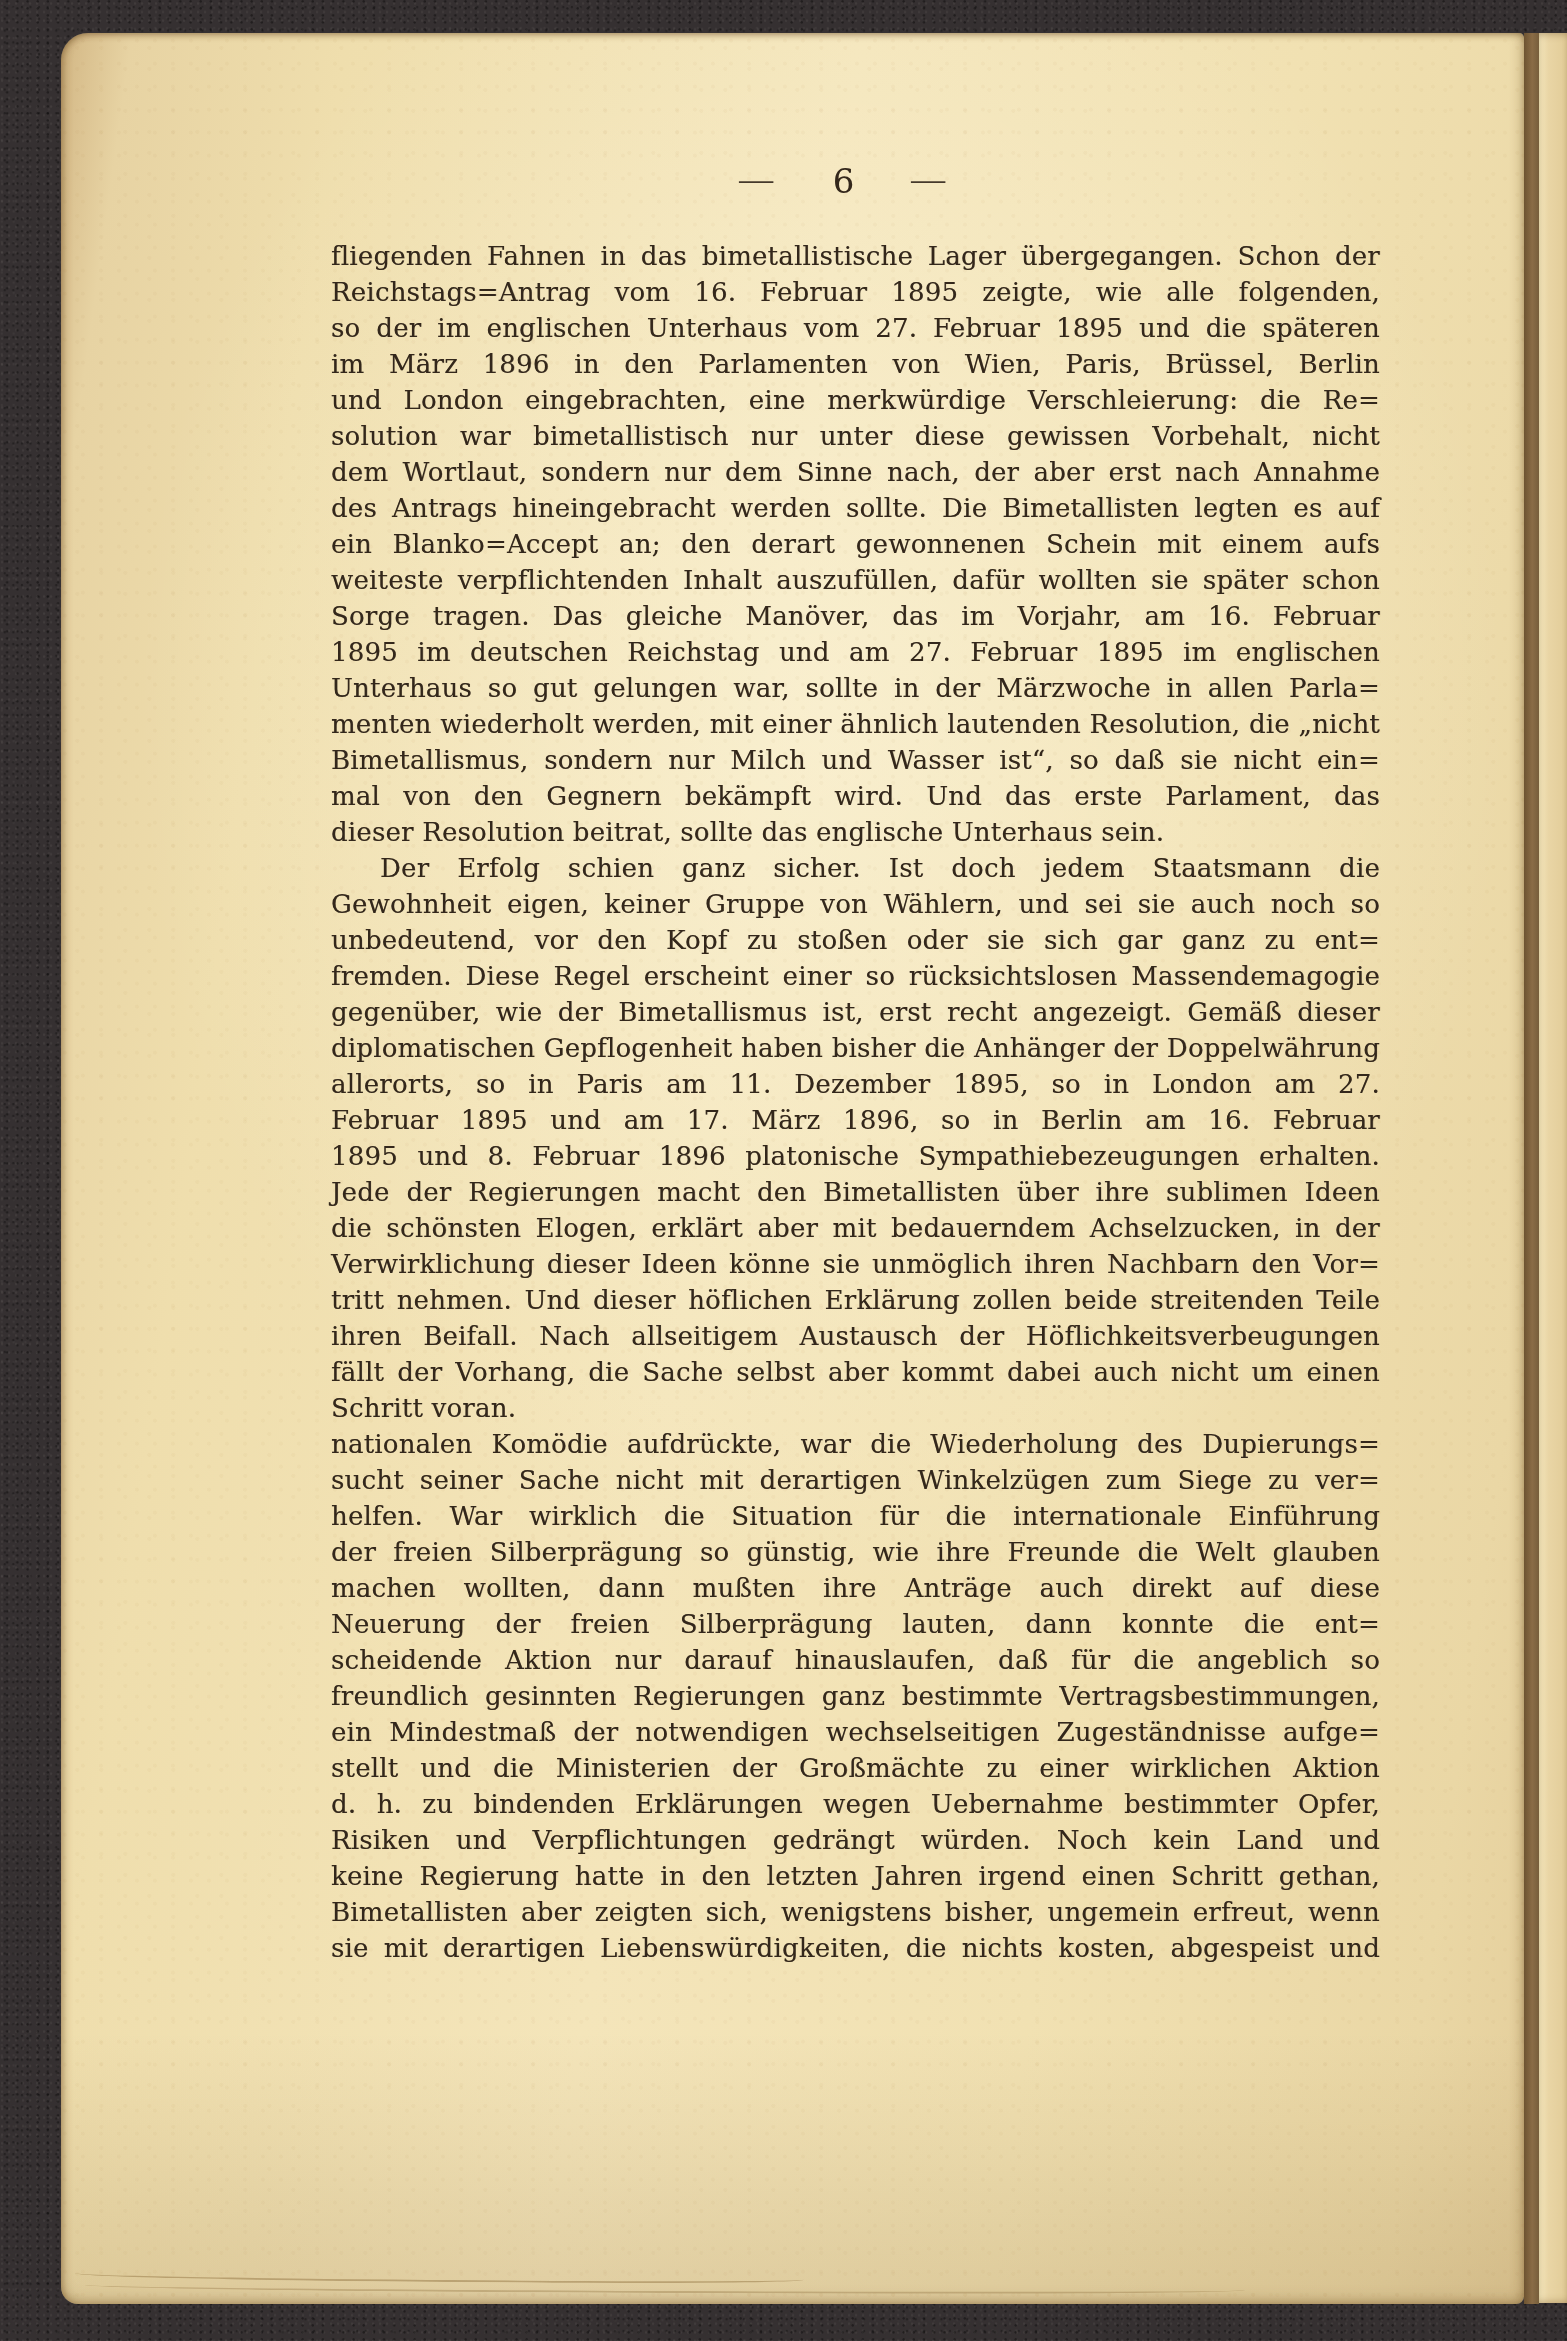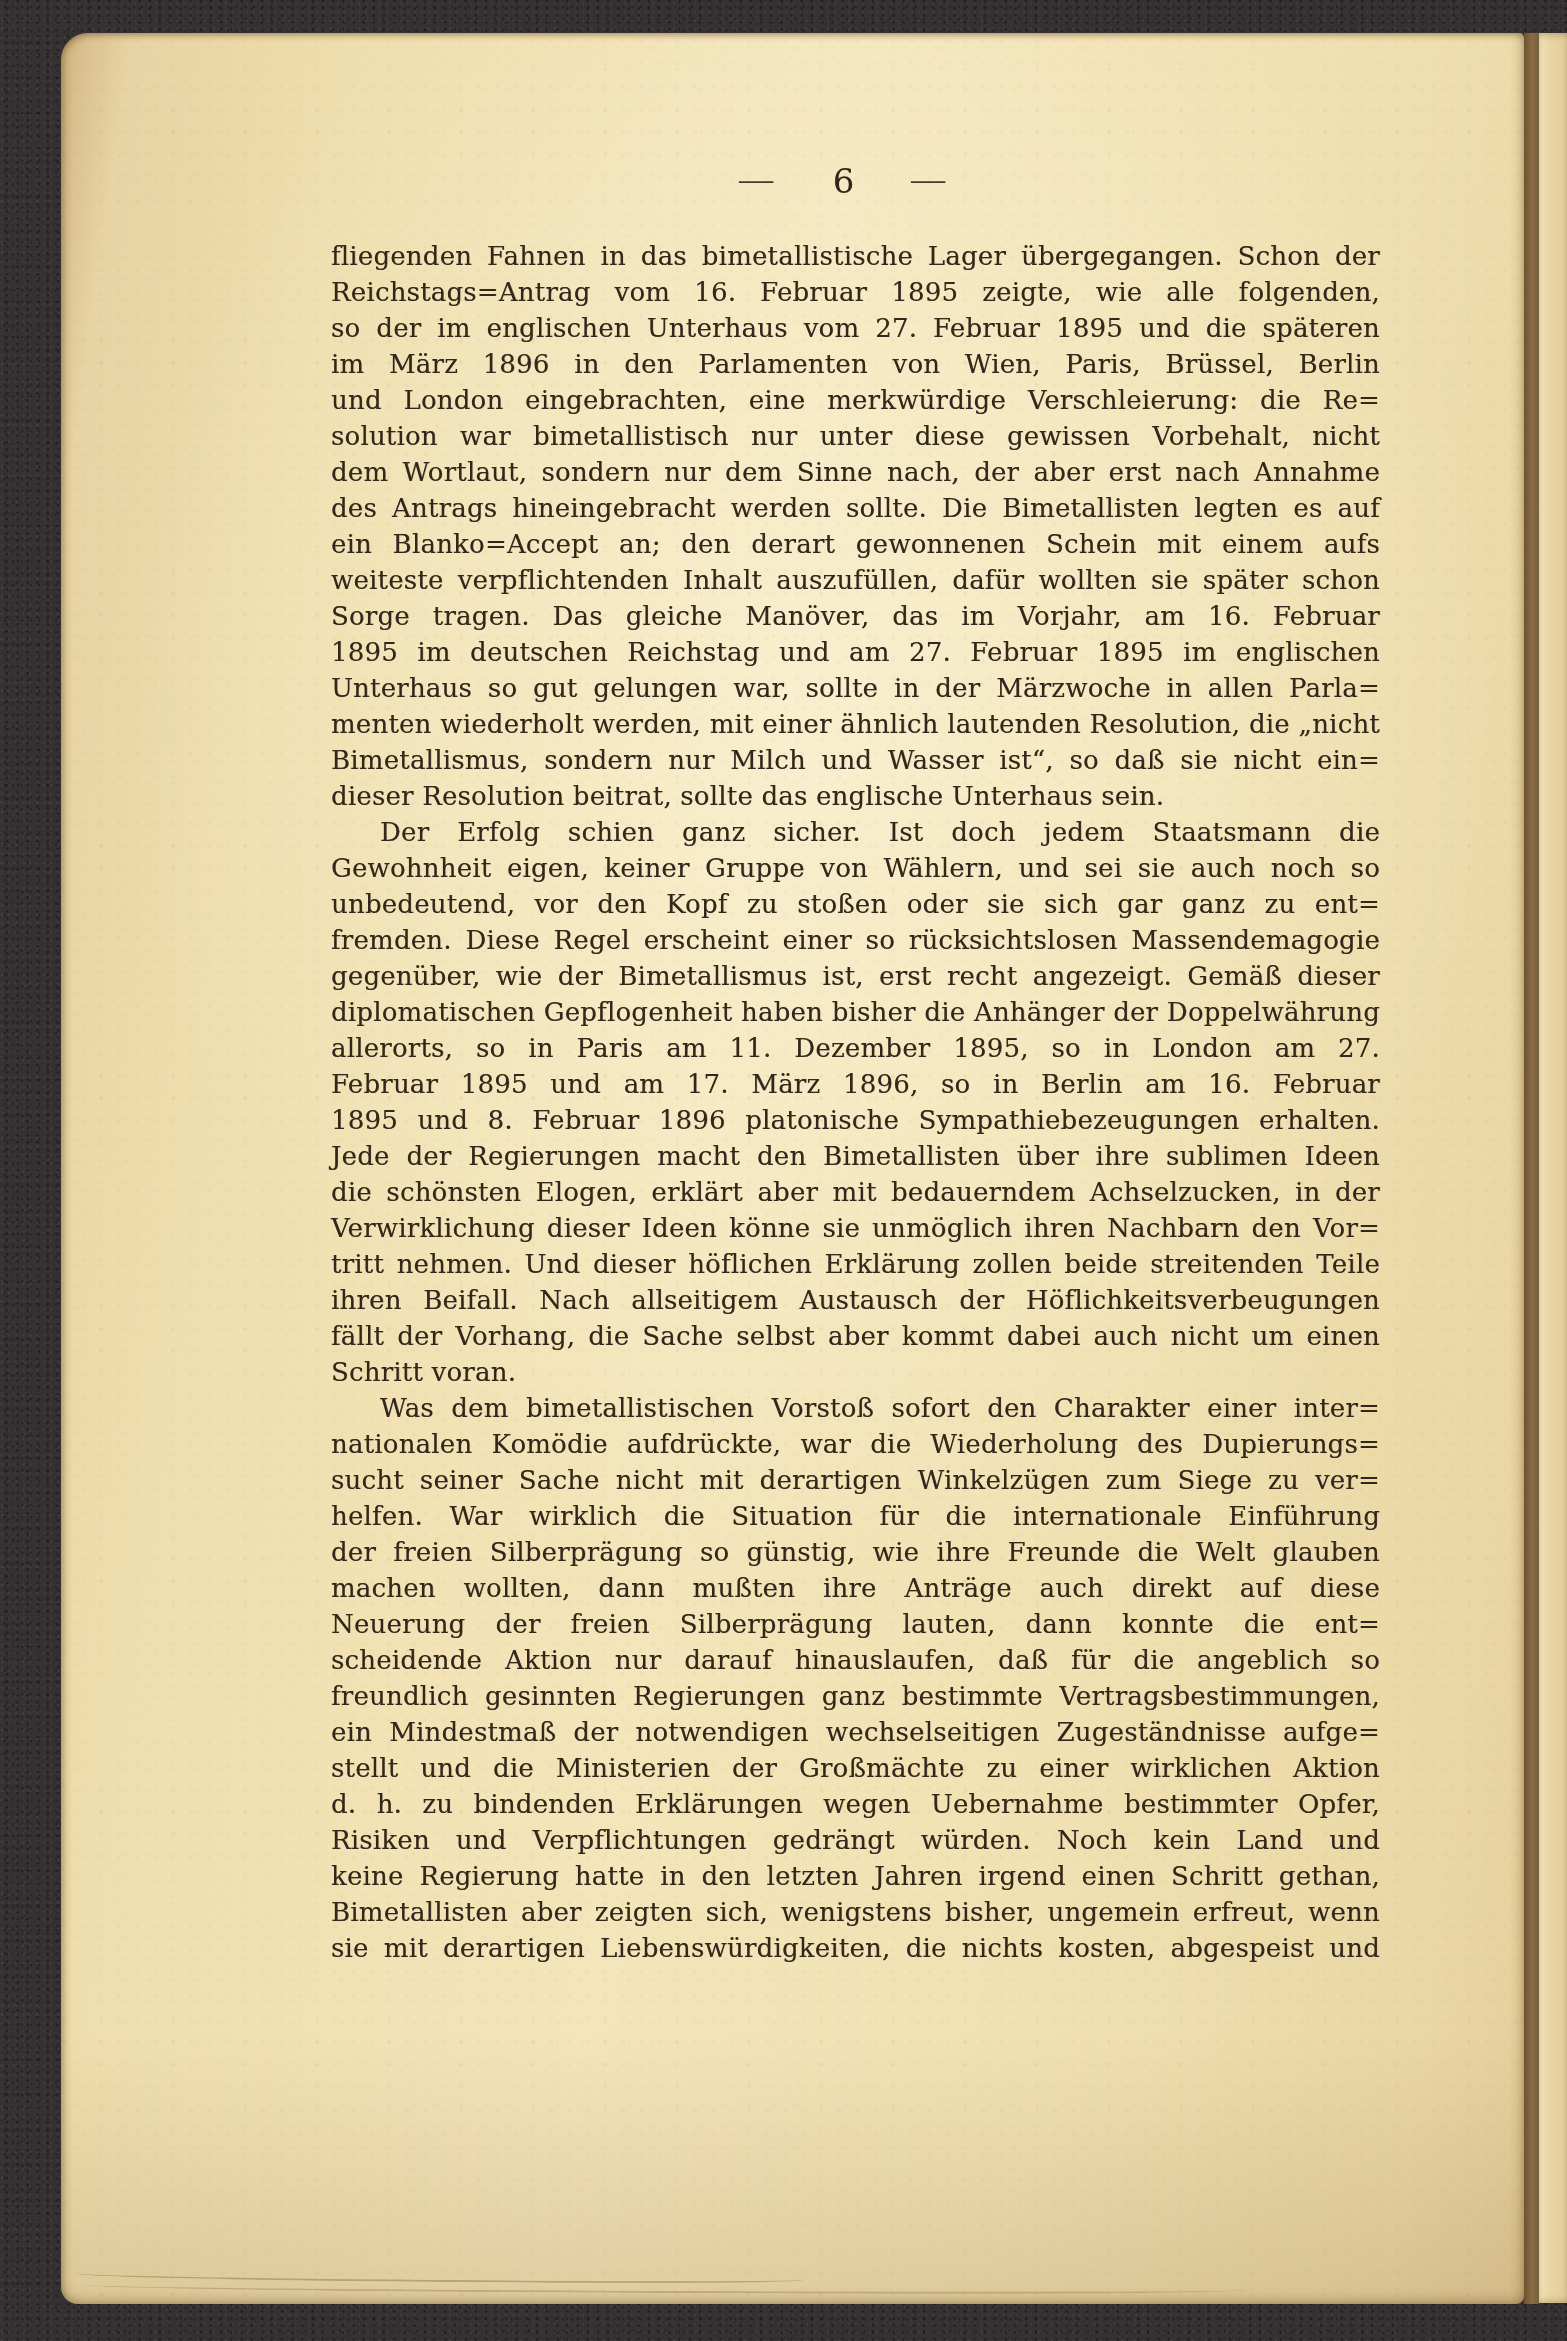--- a/index.html
+++ b/index.html
@@ -99,20 +99,21 @@
         <div class="l">solution war bimetallistisch nur unter diese gewissen Vorbehalt, nicht</div>
         <div class="l">dem Wortlaut, sondern nur dem Sinne nach, der aber erst nach Annahme</div>
         <div class="l">des Antrags hineingebracht werden sollte. Die Bimetallisten legten es auf</div>
         <div class="l">ein Blanko=Accept an; den derart gewonnenen Schein mit einem aufs</div>
         <div class="l">weiteste verpflichtenden Inhalt auszufüllen, dafür wollten sie später schon</div>
         <div class="l">Sorge tragen. Das gleiche Manöver, das im Vorjahr, am 16. Februar</div>
         <div class="l">1895 im deutschen Reichstag und am 27. Februar 1895 im englischen</div>
         <div class="l">Unterhaus so gut gelungen war, sollte in der Märzwoche in allen Parla=</div>
         <div class="l">menten wiederholt werden, mit einer ähnlich lautenden Resolution, die „nicht</div>
         <div class="l">Bimetallismus, sondern nur Milch und Wasser ist“, so daß sie nicht ein=</div>
+        <div class="l">mal von den Gegnern bekämpft wird. Und das erste Parlament, das</div>
         <div class="l end">dieser Resolution beitrat, sollte das englische Unterhaus sein.</div>
       </div>
 
       <div class="para">
         <div class="l ind">Der Erfolg schien ganz sicher. Ist doch jedem Staatsmann die</div>
         <div class="l">Gewohnheit eigen, keiner Gruppe von Wählern, und sei sie auch noch so</div>
         <div class="l">unbedeutend, vor den Kopf zu stoßen oder sie sich gar ganz zu ent=</div>
         <div class="l">fremden. Diese Regel erscheint einer so rücksichtslosen Massendemagogie</div>
         <div class="l">gegenüber, wie der Bimetallismus ist, erst recht angezeigt. Gemäß dieser</div>
         <div class="l">diplomatischen Gepflogenheit haben bisher die Anhänger der Doppelwährung</div>
@@ -122,21 +123,20 @@
         <div class="l">Jede der Regierungen macht den Bimetallisten über ihre sublimen Ideen</div>
         <div class="l">die schönsten Elogen, erklärt aber mit bedauerndem Achselzucken, in der</div>
         <div class="l">Verwirklichung dieser Ideen könne sie unmöglich ihren Nachbarn den Vor=</div>
         <div class="l">tritt nehmen. Und dieser höflichen Erklärung zollen beide streitenden Teile</div>
         <div class="l">ihren Beifall. Nach allseitigem Austausch der Höflichkeitsverbeugungen</div>
         <div class="l">fällt der Vorhang, die Sache selbst aber kommt dabei auch nicht um einen</div>
         <div class="l end">Schritt voran.</div>
       </div>
 
       <div class="para">
-        <div class="l ind">Was dem bimetallistischen Vorstoß sofort den Charakter einer inter=</div>
         <div class="l">nationalen Komödie aufdrückte, war die Wiederholung des Dupierungs=</div>
         <div class="l">sucht seiner Sache nicht mit derartigen Winkelzügen zum Siege zu ver=</div>
         <div class="l">helfen. War wirklich die Situation für die internationale Einführung</div>
         <div class="l">der freien Silberprägung so günstig, wie ihre Freunde die Welt glauben</div>
         <div class="l">machen wollten, dann mußten ihre Anträge auch direkt auf diese</div>
         <div class="l">Neuerung der freien Silberprägung lauten, dann konnte die ent=</div>
         <div class="l">scheidende Aktion nur darauf hinauslaufen, daß für die angeblich so</div>
         <div class="l">freundlich gesinnten Regierungen ganz bestimmte Vertragsbestimmungen,</div>
         <div class="l">ein Mindestmaß der notwendigen wechselseitigen Zugeständnisse aufge=</div>
         <div class="l">stellt und die Ministerien der Großmächte zu einer wirklichen Aktion</div>

